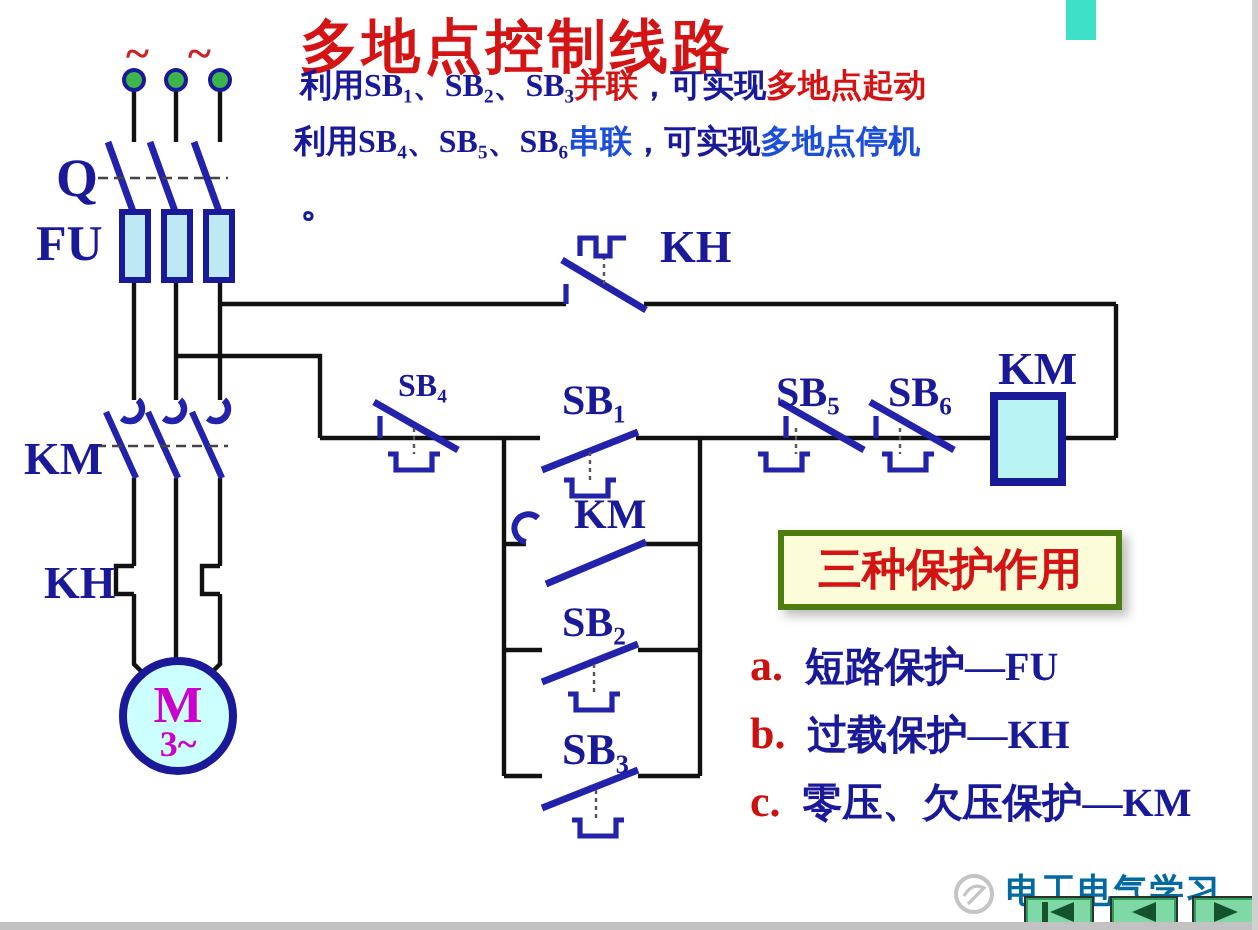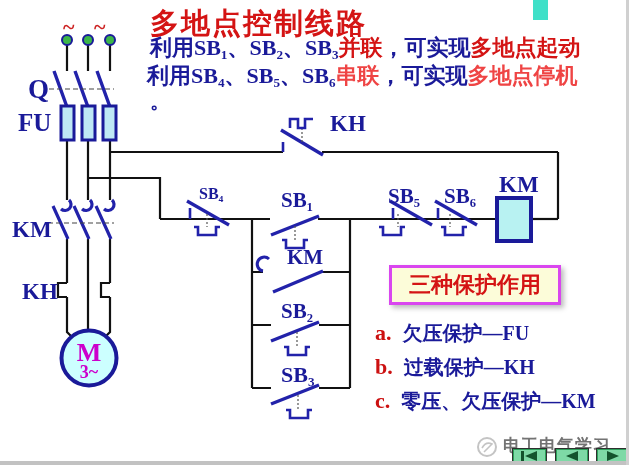--- a/index.html
+++ b/index.html
@@ -2,33 +2,33 @@
 <html><head>
 <meta charset="utf-8">
 <style>
   html,body{margin:0;padding:0;background:#fff;}
   #stage{position:relative;width:629px;height:465px;background:#ffffff;overflow:hidden;
          font-family:"Liberation Serif","DejaVu Serif",serif;}
   .abs{position:absolute;}
   .lbl{position:absolute;font-weight:bold;color:#1a1a99;white-space:nowrap;line-height:1;}
   .c-blue{color:#1a1a99;}
   .c-red{color:#d41414;}
-  .c-green{color:#ef4444;}
+  .c-green{color:#1d4ed8;}
   #title{position:absolute;left:150px;top:4px;width:340px;text-align:left;
          font-size:29px;font-weight:bold;color:#d41414;letter-spacing:2px;}
-  .intro{position:absolute;font-size:22px;font-weight:bold;white-space:nowrap;}
+  .intro{position:absolute;font-size:16px;font-weight:bold;white-space:nowrap;}
   #infoBox{position:absolute;left:389px;top:265px;width:166px;height:34px;
-           border:3px solid #d946ef;background:#fcfcd9;color:#d41414;
+           border:3px solid #4d7c0f;background:#fcfcd9;color:#d41414;
            font-size:22px;font-weight:bold;text-align:center;line-height:34px;
            box-shadow:3px 3px 5px #bdbdbd;}
   .prot-row{position:absolute;left:375px;white-space:nowrap;font-weight:bold;}
   .prot-index{color:#cc1111;font-size:22px;margin-right:7px;}
   .prot-text{color:#1a1a99;font-size:20px;}
   #wm-text{position:absolute;left:503px;top:434px;font-size:17px;font-weight:bold;
-           color:#737373;letter-spacing:1px;font-family:"Liberation Sans","DejaVu Sans",sans-serif;}
+           color:#0369a1;letter-spacing:1px;font-family:"Liberation Sans","DejaVu Sans",sans-serif;}
   .nav-btn{position:absolute;top:448px;height:16px;background:#7ed9a6;
            border:1px solid #2f2f2f;box-shadow:inset 0 0 0 1px #2ca05a;
            padding:0;cursor:pointer;display:flex;align-items:center;justify-content:center;}
   .deco-teal{position:absolute;left:533px;top:0px;width:15px;height:20px;background:#3fe0c8;}
   .edge-b{position:absolute;left:0;top:461px;width:629px;height:4px;background:#c2c2c2;}
   .edge-r{position:absolute;left:626px;top:0;width:3px;height:465px;background:#d0d0d0;}
 </style>
 </head>
 <body>
 
@@ -174,21 +174,21 @@
   </div>
   <div class="intro" style="left:147px;top:61px;">
     <span class="c-blue">利用SB₄、SB₅、SB₆</span><span class="c-green">串联</span><span class="c-blue">，可实现</span><span class="c-green">多地点停机</span>
   </div>
   <div class="intro c-blue" style="left:150px;top:88px;font-size:20px;">。</div>
 
   <div id="infoBox">三种保护作用</div>
 
   <div class="prot-row" style="top:320px;">
     <span class="prot-index">a.</span>
-    <span class="prot-text">欠压保护—FU</span>
+    <span class="prot-text">短路保护—FU</span>
   </div>
   <div class="prot-row" style="top:354px;">
     <span class="prot-index">b.</span>
     <span class="prot-text">过载保护—KH</span>
   </div>
   <div class="prot-row" style="top:388px;">
     <span class="prot-index">c.</span>
     <span class="prot-text">零压、欠压保护—KM</span>
   </div>
 

